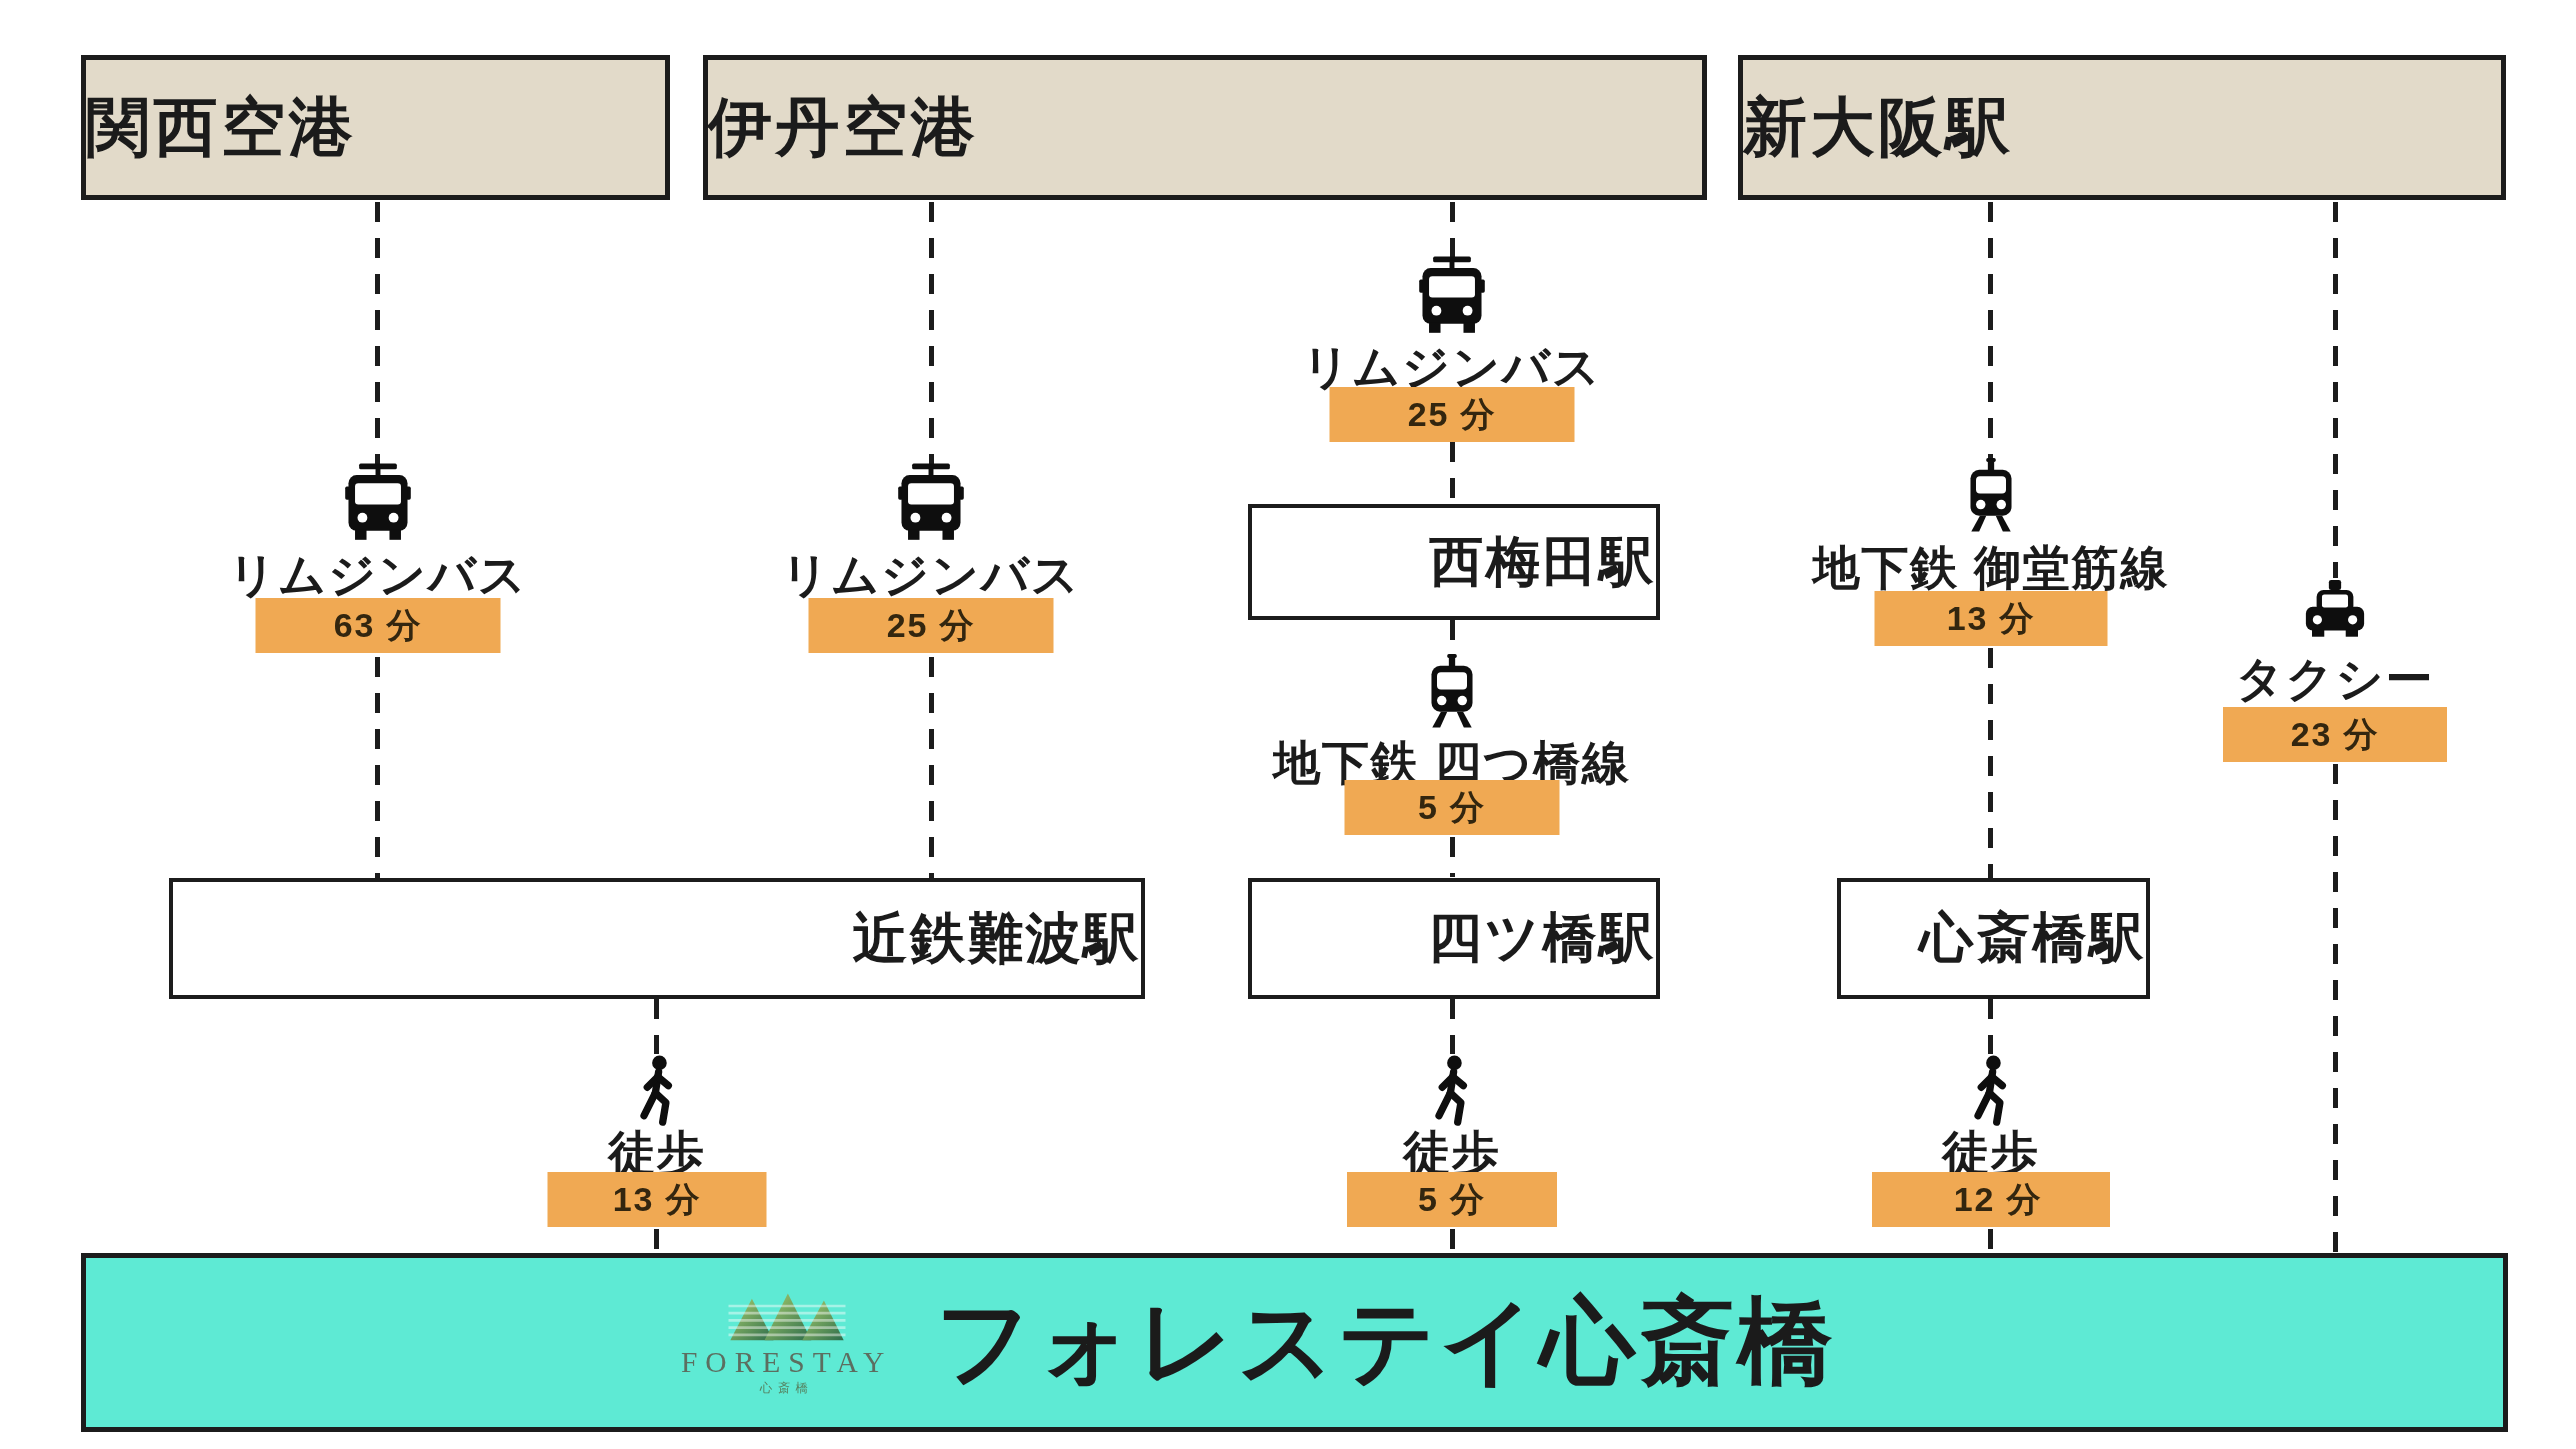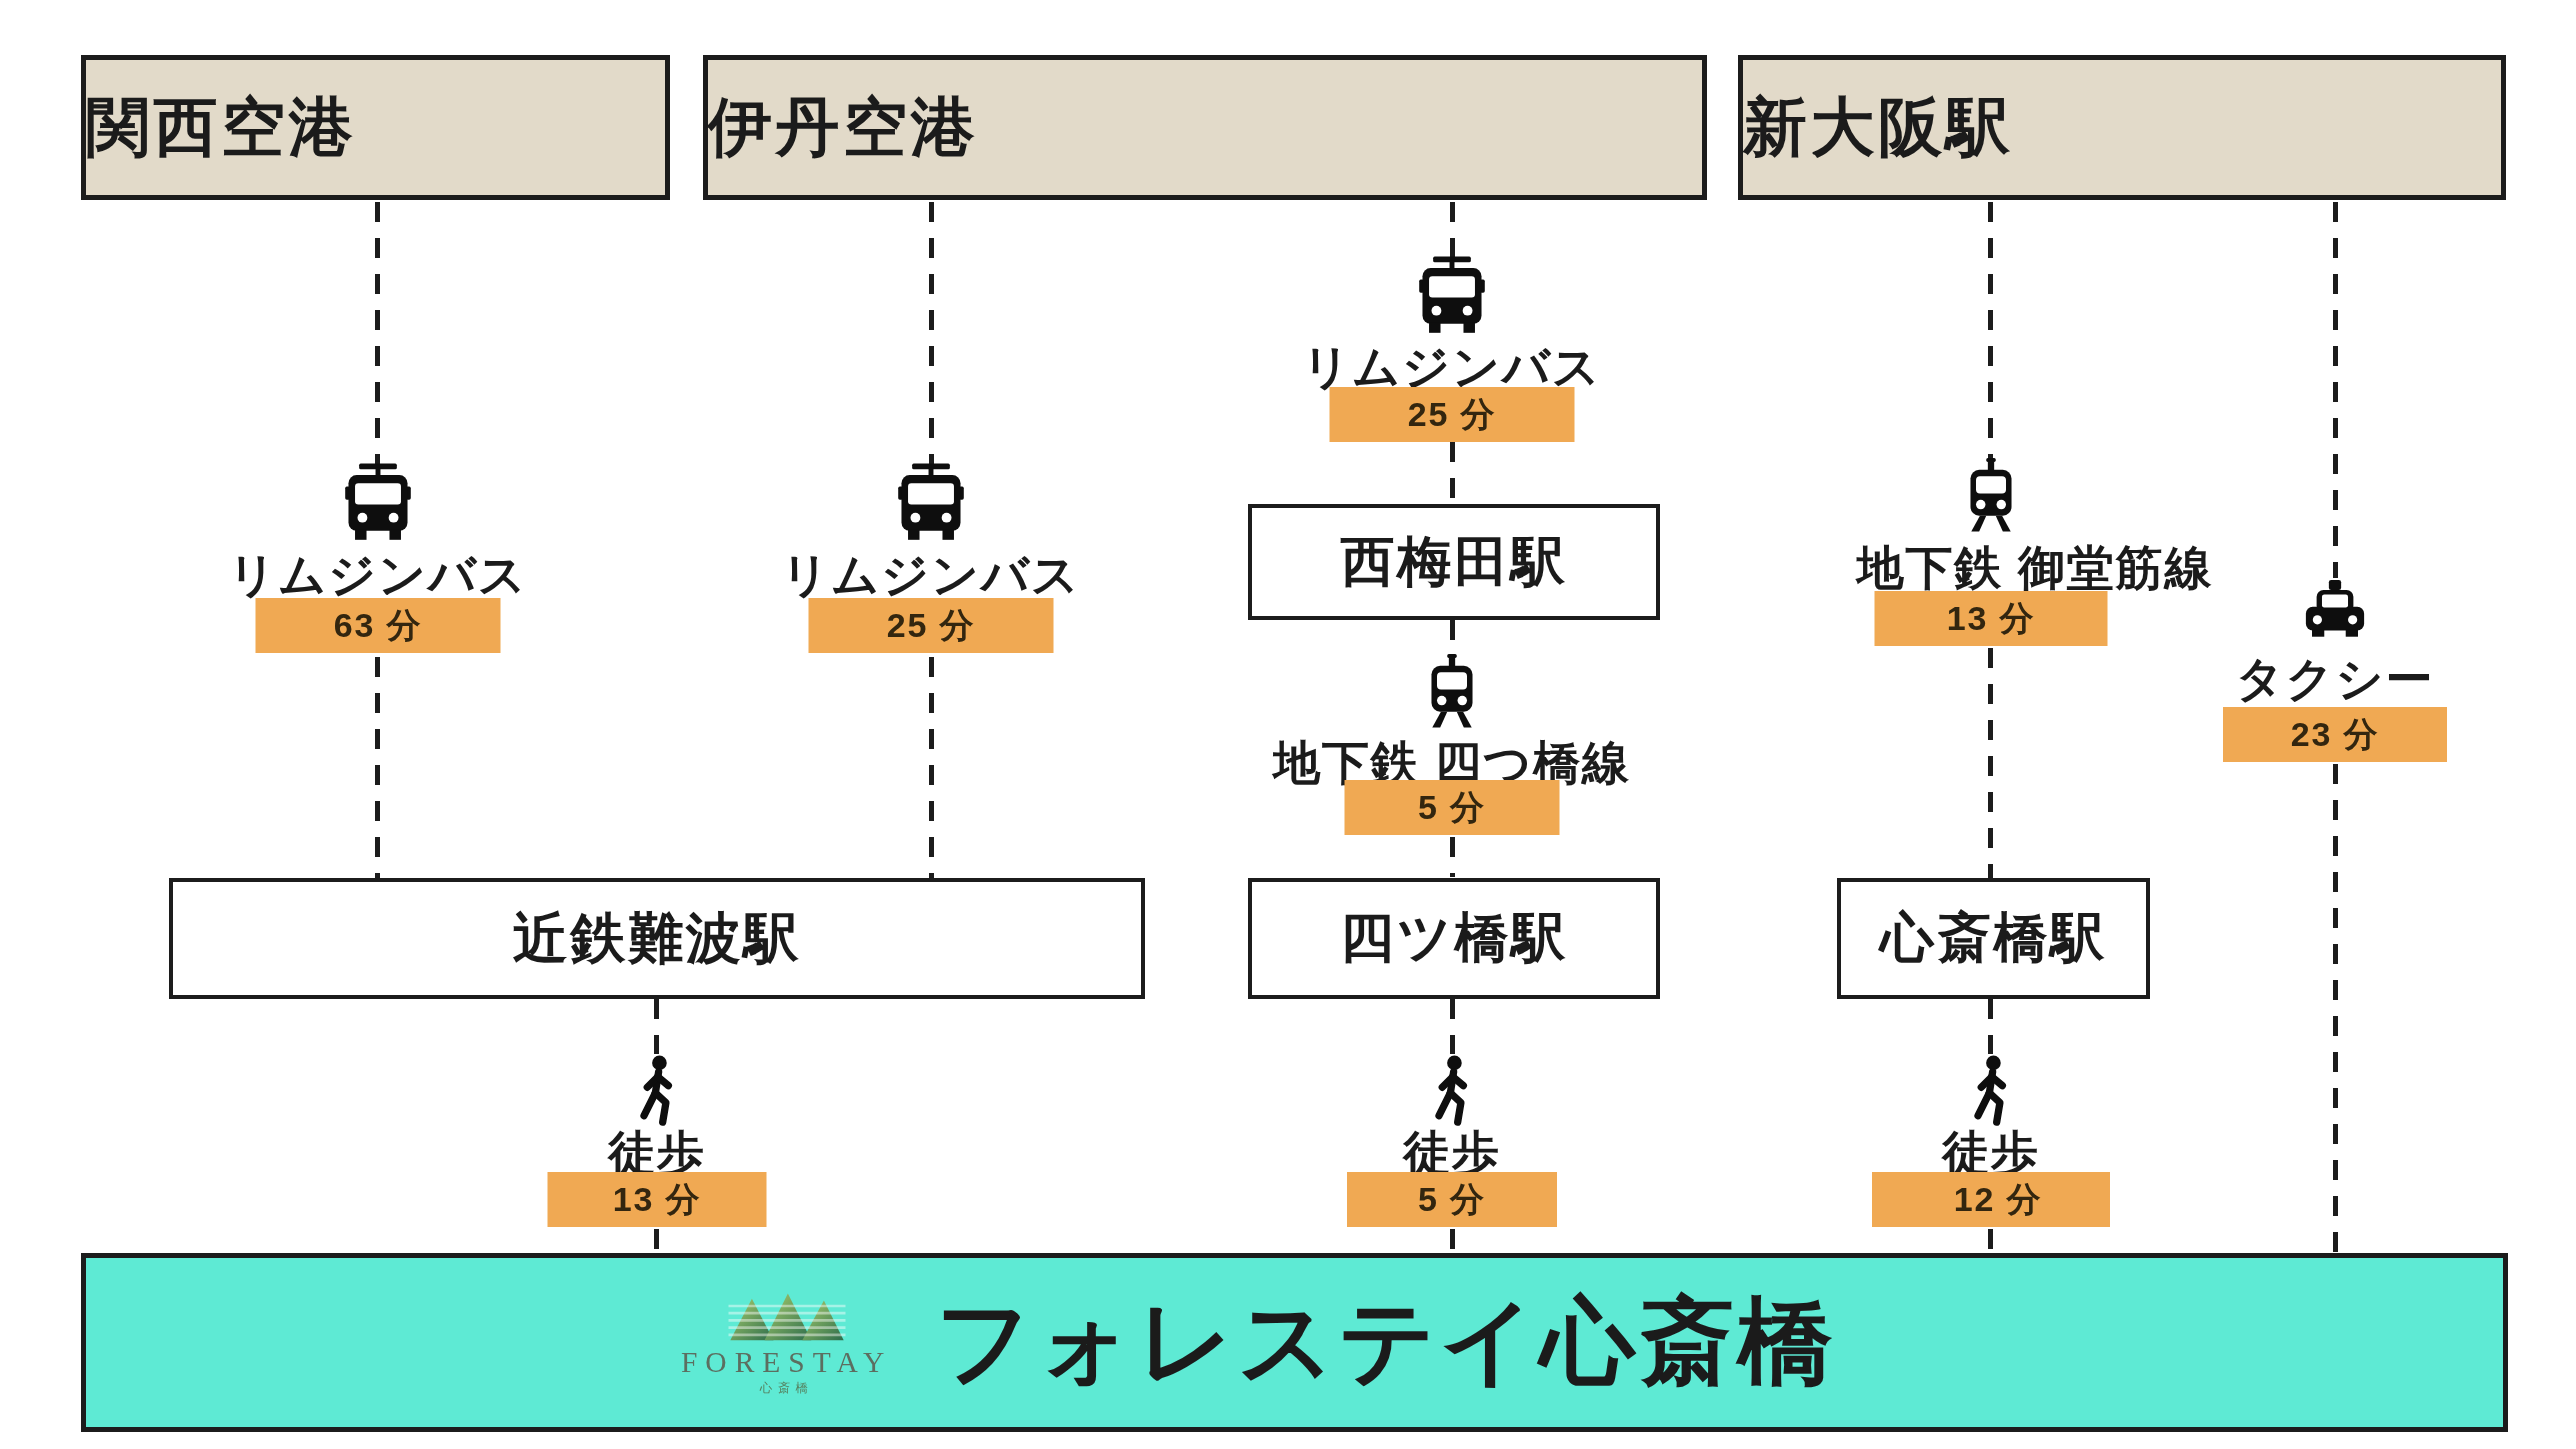--- a/index.html
+++ b/index.html
@@ -5,21 +5,21 @@
   html,body{margin:0;padding:0;background:#ffffff;}
   body{width:2576px;height:1450px;overflow:hidden;
        font-family:"Liberation Sans","DejaVu Sans",sans-serif;color:#1b1b1b;}
   .canvas{position:relative;width:2576px;height:1450px;background:#ffffff;}
 
   
   .bigbox{position:absolute;background:#e2dac9;border:5.4px solid #1c1c1c;
           display:flex;align-items:center;justify-content:flex-start;
           font-weight:bold;font-size:64px;letter-spacing:3.6px;box-sizing:border-box;}
   .stationbox{position:absolute;background:#ffffff;border:4.5px solid #1c1c1c;
-          display:flex;align-items:center;justify-content:center;
+          display:flex;align-items:center;justify-content:flex-end;
           font-weight:bold;font-size:54px;letter-spacing:2.7px;box-sizing:border-box;}
 
   
   .vline{position:absolute;width:5.4px;
          background:repeating-linear-gradient(to bottom,#1c1c1c 0 19.7px,transparent 19.7px 36px);}
 
   
   .icon{position:absolute;transform:translateX(-50%);}
   .lbl{position:absolute;transform:translateX(-50%);white-space:nowrap;
        font-weight:bold;font-size:47px;letter-spacing:1.8px;}
@@ -160,21 +160,21 @@
       </svg>
   </div>
   <div class="lbl" style="left:1452px;top:732px;">地下鉄 四つ橋線</div>
   <div class="badge" style="left:1452px;top:780px;width:215px;">5 分</div>
 
   <div class="icon" style="left:1991px;top:458px;">
     <svg width="79" height="75" viewBox="0 0 100 95">
         <use href="#train-glyph"></use>
       </svg>
   </div>
-  <div class="lbl" style="left:1991px;top:537px;margin-left:44px;">地下鉄 御堂筋線</div>
+  <div class="lbl" style="left:1991px;top:537px;">地下鉄 御堂筋線</div>
   <div class="badge" style="left:1991px;top:591px;width:233px;">13 分</div>
 
   <div class="icon" style="left:2335px;top:580px;">
     <svg width="77" height="59" viewBox="0 0 100 77">
         <use href="#taxi-glyph"></use>
       </svg>
   </div>
   <div class="lbl" style="left:2335px;top:648px;">タクシー</div>
   <div class="badge" style="left:2335px;top:707px;width:224px;">23 分</div>
 

